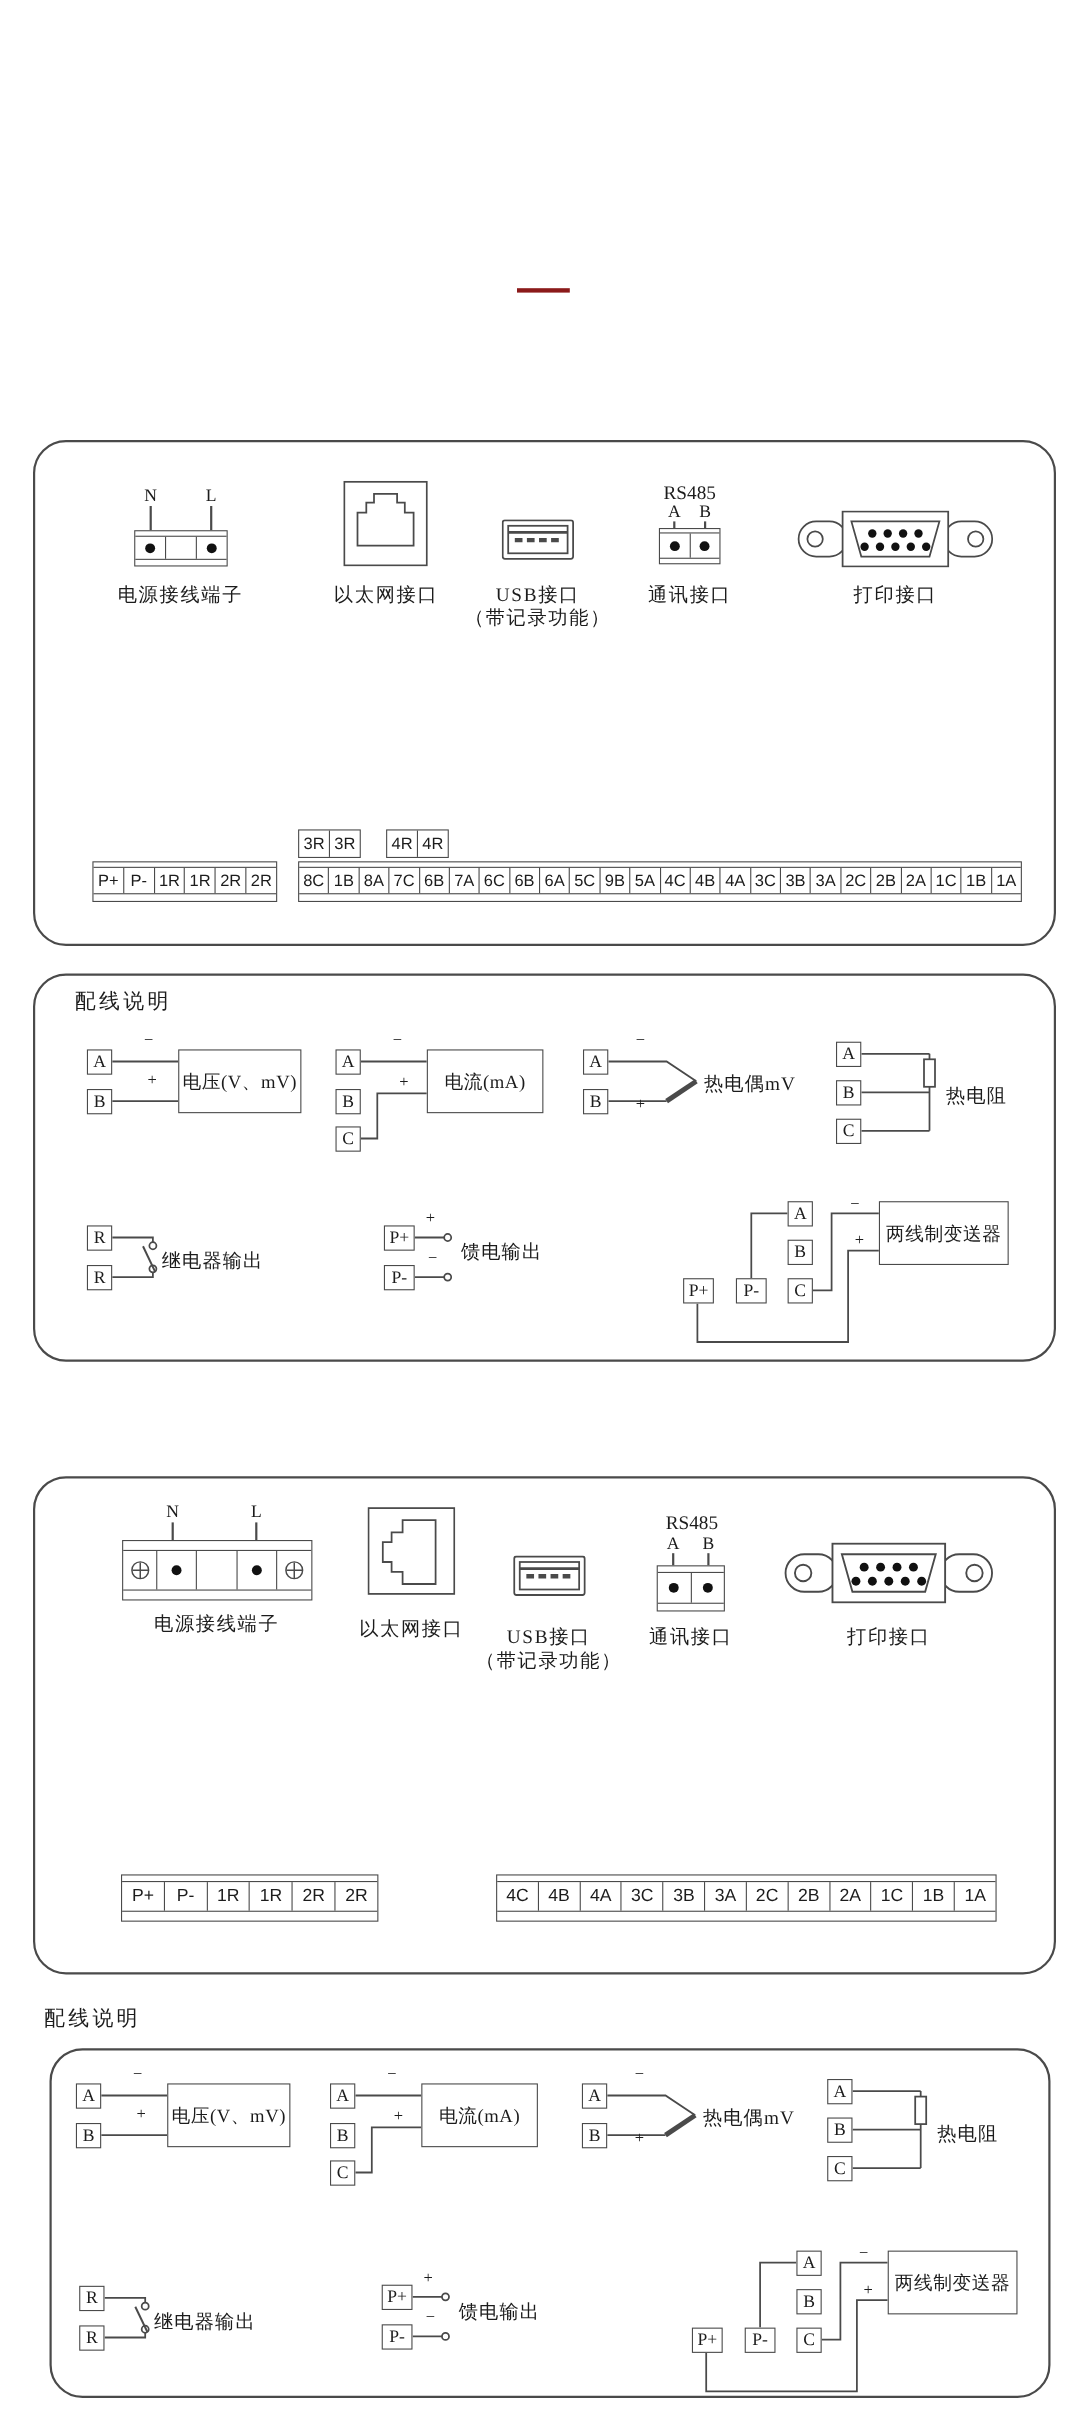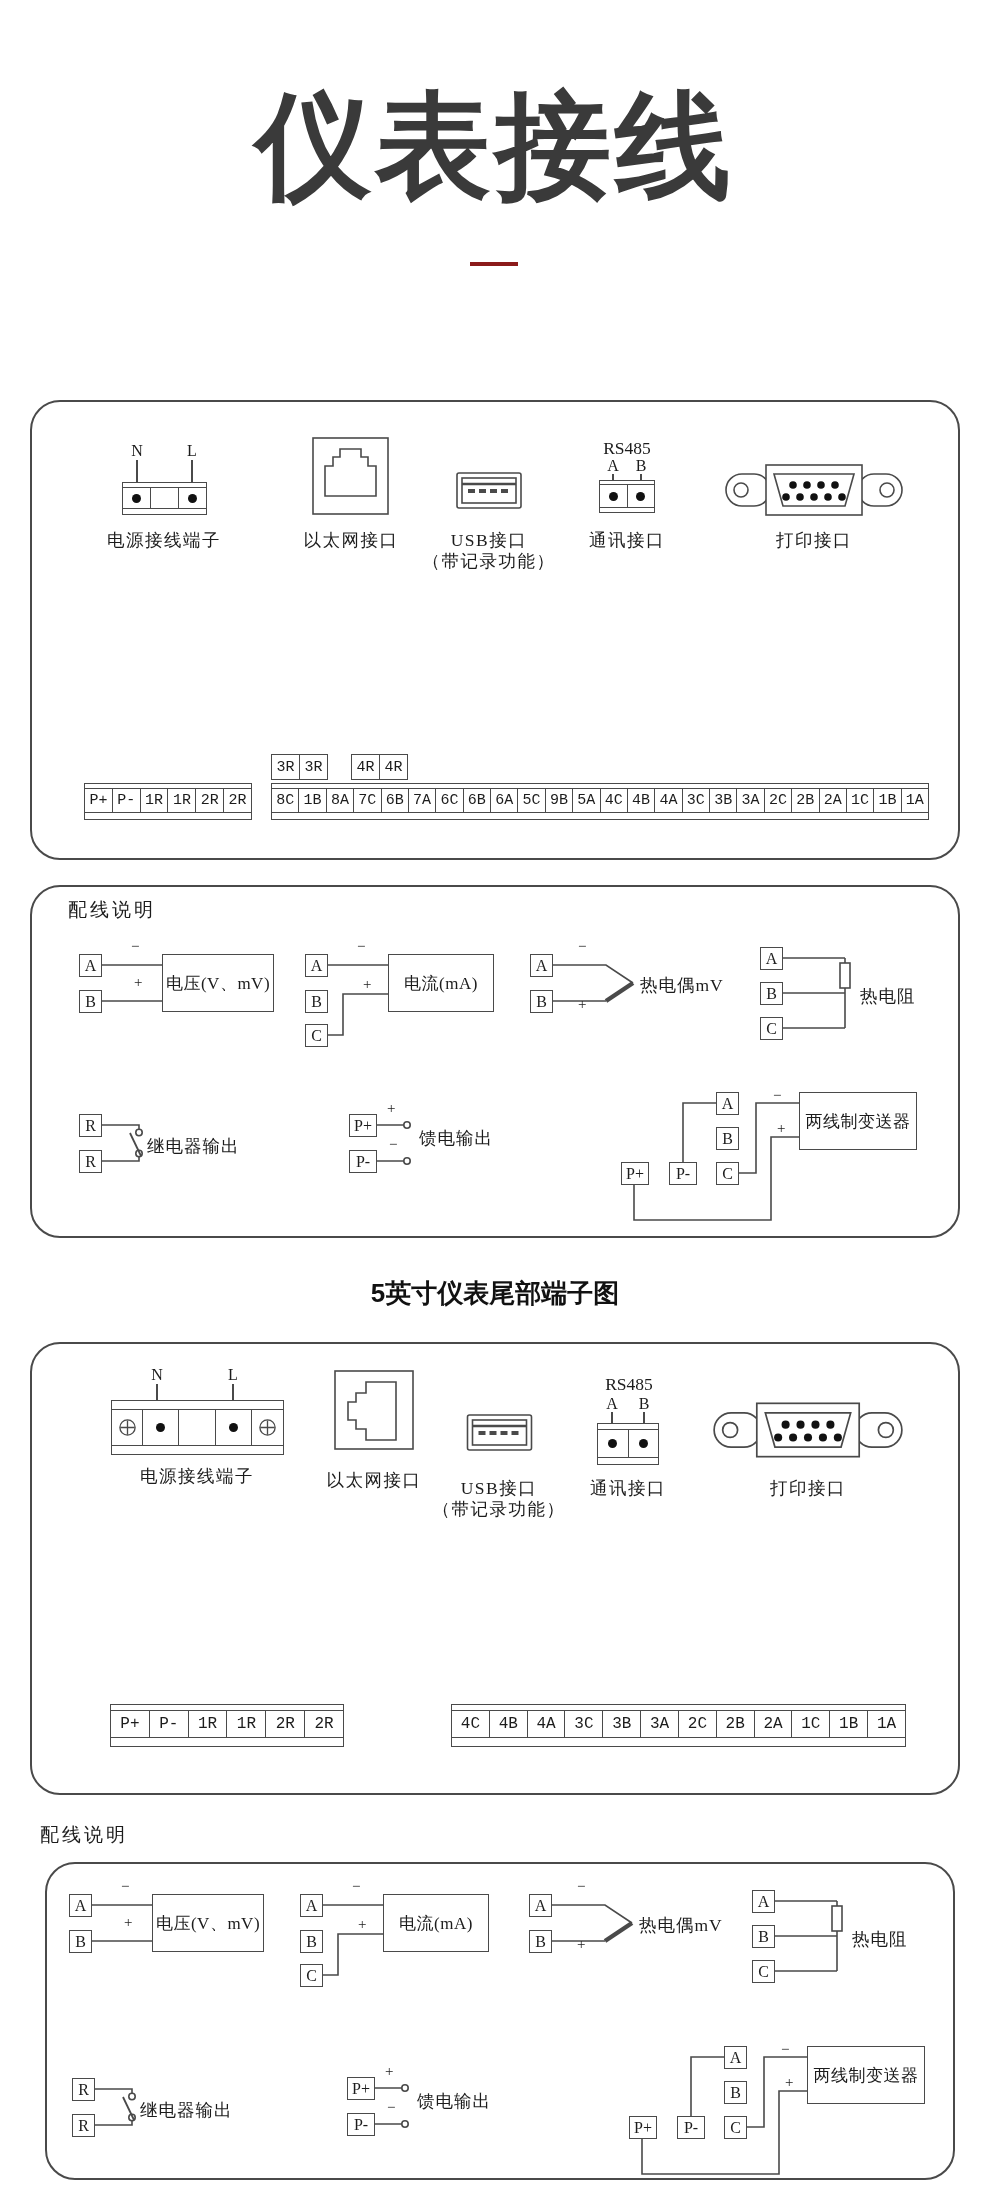--- a/index.html
+++ b/index.html
@@ -27,21 +27,21 @@
   .pcell.sc{flex:0 0 31px}
   .bdot{position:absolute;left:50%;top:50%;width:9px;height:9px;margin:-4.5px 0 0 -4.5px;background:#111;border-radius:50%}
   .screw{width:19px;height:19px;stroke:#4a4a4a;stroke-width:1.4;fill:none}
   svg.icon{position:absolute;stroke:#4a4a4a;stroke-width:1.6;fill:none}
   
   .strip{position:absolute;border:1.5px solid #4a4a4a;background:#fff}
   .rail{border-bottom:1.5px solid #4a4a4a;height:5px}
   .rail.b{border-bottom:0;border-top:1.5px solid #4a4a4a;height:7px}
   .cells{display:flex;height:23px}
   .cells > span{flex:1;border-right:1.5px solid #4a4a4a;display:flex;align-items:center;justify-content:center;
-    font-size:15px;font-family:Liberation Mono, monospace}
+    font-size:15px;font-family:Liberation Sans, sans-serif}
   .cells > span:last-child{border-right:0}
   .strip.mini .cells{height:24px}
   .strip5 .rail{height:6px}
   .strip5 .rail.b{height:9px}
   .strip5 .cells{height:26px}
   .strip5 .cells > span{font-size:16px}
   
   .diag{position:absolute}
   .diag svg.lines{position:absolute;left:0;top:0;stroke:#4a4a4a;stroke-width:1.6;fill:none}
   .tbox{position:absolute;width:23px;height:23px;border:1.5px solid #4a4a4a;background:#fff;
@@ -51,21 +51,20 @@
     font-size:17px;letter-spacing:0.5px;white-space:nowrap}
   .sign{position:absolute;font-size:15px}
   .dlabel{position:absolute;font-size:17.5px;letter-spacing:1px;white-space:nowrap}
   .note-title{position:absolute;font-size:19px;letter-spacing:3px}
 </style>
 </head>
 <body>
 
 <div id="page">
 
-  <div class="main-title">仪表接线</div>
   <div class="red-rule"></div>
 
 
   <div class="panel" style="left:30px;top:400px;width:930px;height:460px">
 
     <span class="pin" style="left:96px;top:40px">N</span>
     <span class="pin" style="left:151px;top:40px">L</span>
     <i class="vw" style="left:104px;top:58px;height:36px"></i>
     <i class="vw" style="left:159px;top:58px;height:36px"></i>
     <div class="pblock" style="left:90px;top:80px;width:85px;height:33px">
@@ -279,21 +278,20 @@
       <span class="sign" style="left:156px;top:33px">+</span>
       <div class="tbox" style="left:95px;top:5px">A</div>
       <div class="tbox" style="left:95px;top:40px">B</div>
       <div class="tbox" style="left:95px;top:75px">C</div>
       <div class="tbox wide" style="left:0;top:75px">P+</div>
       <div class="tbox wide" style="left:48px;top:75px">P-</div>
       <div class="nbox" style="left:178px;top:5px;width:118px;height:58px">两线制变送器</div>
     </div>
   </div>
 
-  <div class="sec-title" style="top:1276px">5英寸仪表尾部端子图</div>
 
   <div class="panel" style="left:30px;top:1342px;width:930px;height:453px">
 
     <span class="pin" style="left:116px;top:22px">N</span>
     <span class="pin" style="left:192px;top:22px">L</span>
     <i class="vw" style="left:124px;top:40px;height:44px"></i>
     <i class="vw" style="left:200px;top:40px;height:44px"></i>
     <div class="pblock" style="left:79px;top:56px;width:173px;height:55px">
       <div class="prail" style="height:9px"></div>
       <div class="pmid">

